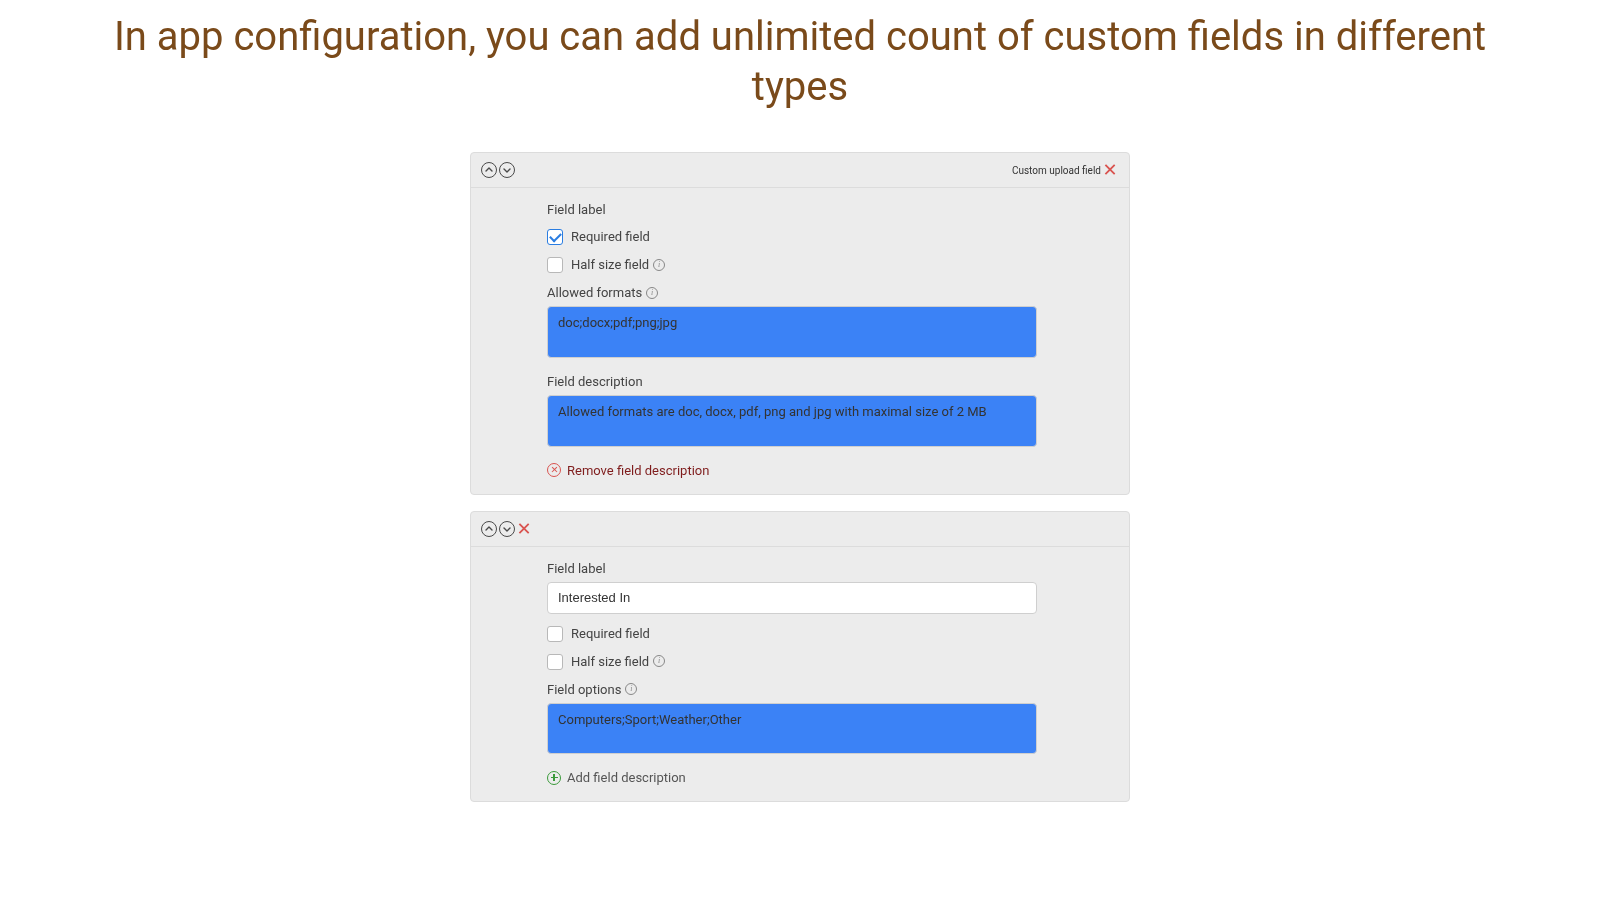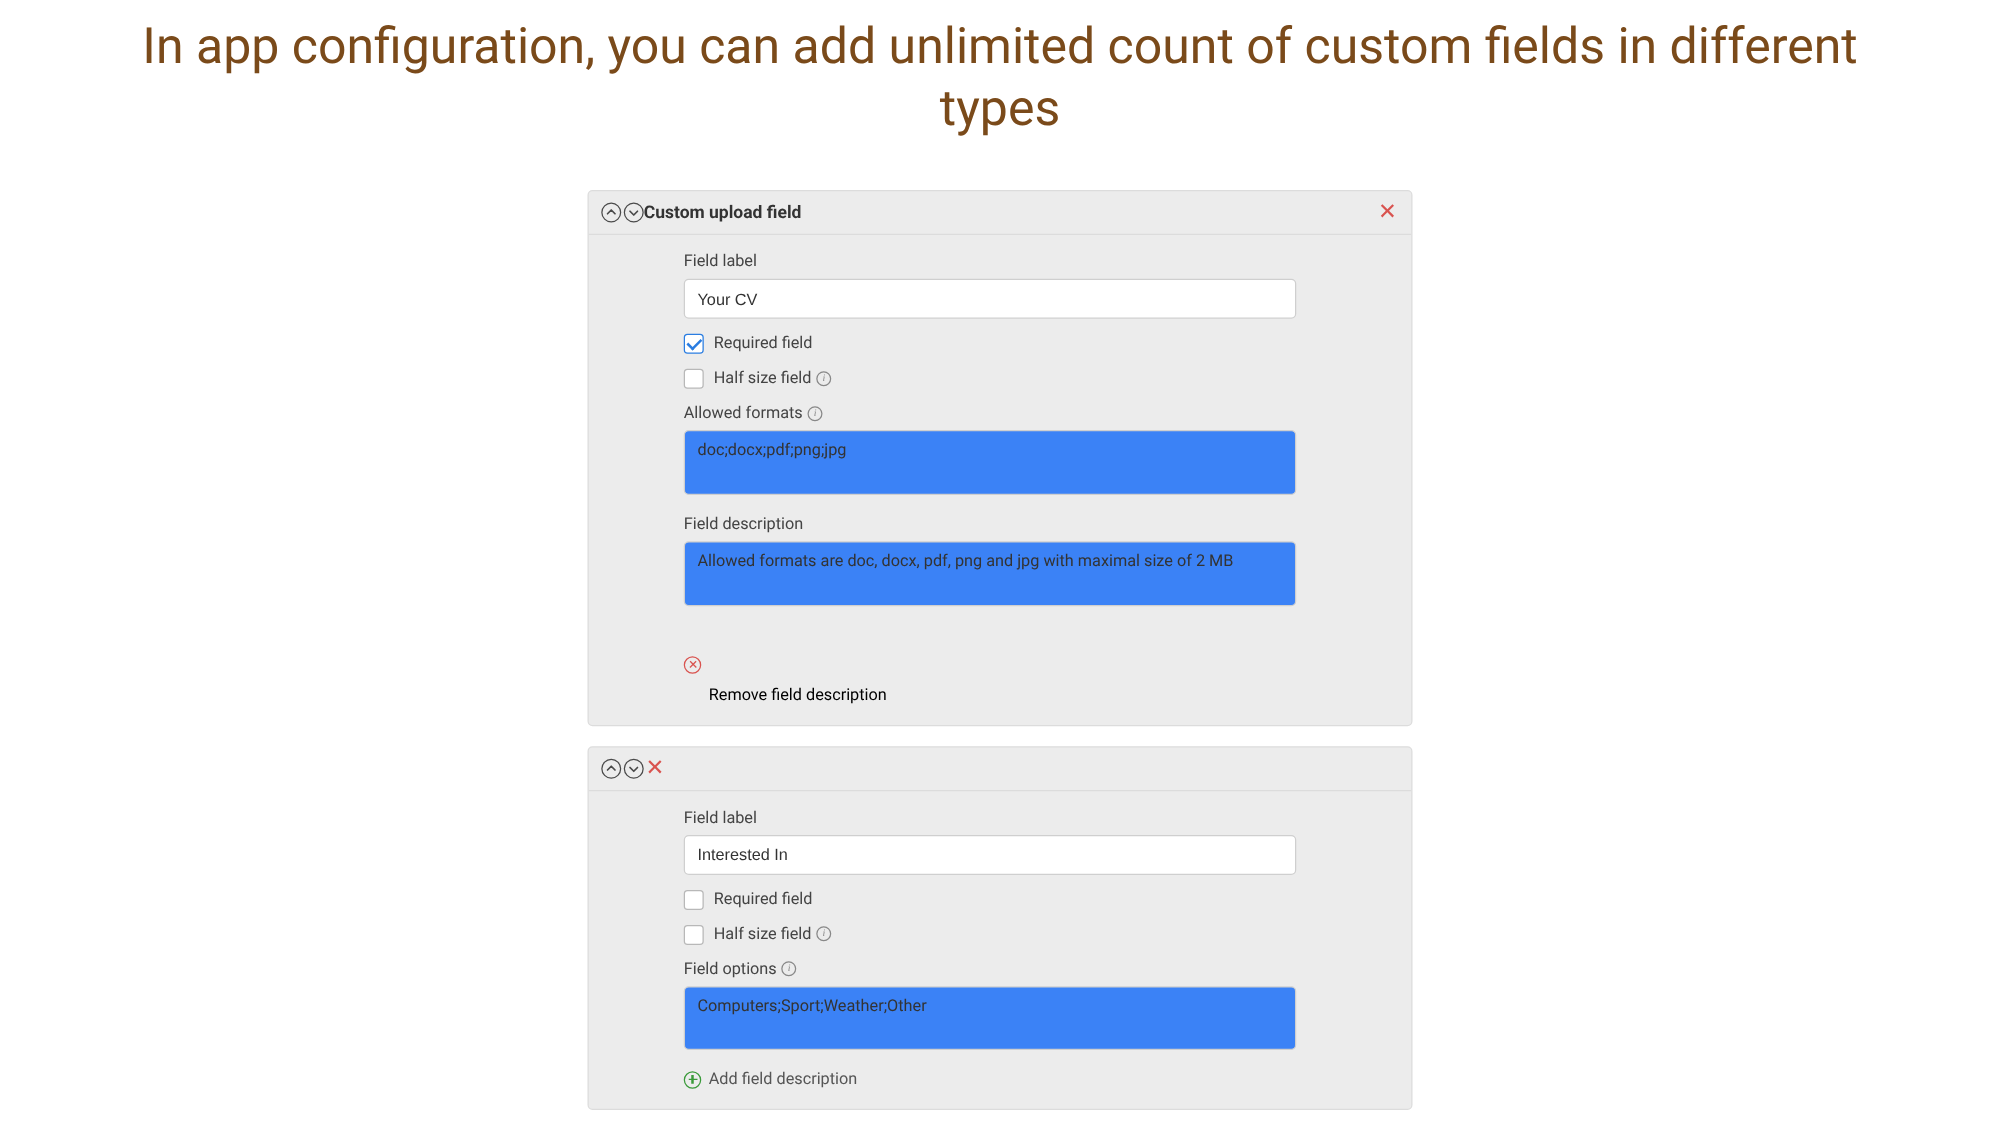--- a/index.html
+++ b/index.html
@@ -44,23 +44,23 @@
     border: 1.4px solid #4a4a4a;
     border-radius: 50%;
     display: flex;
     align-items: center;
     justify-content: center;
     cursor: pointer;
   }
   .sort-icon svg { display: block; }
   .panel-title {
     flex: 1;
-    text-align: left;
-    font-size: 14px;
-    font-weight: 700;
+    text-align: right;
+    font-size: 10px;
+    font-weight: 400;
     color: #333;
   }
   .close-btn {
     color: #d9534f;
     font-size: 18px;
     font-weight: 300;
     cursor: pointer;
     width: 18px;
     text-align: center;
     line-height: 1;
@@ -153,21 +153,21 @@
     font-family: Georgia, serif;
     line-height: 1;
   }
   .link-row {
     display: flex;
     align-items: center;
     gap: 6px;
     margin-top: 12px;
     cursor: pointer;
   }
-  .link-row.remove .link-label { color: #000000; font-size: 13px; margin-top: 48px; }
+  .link-row.remove .link-label { color: #7f1d1d; font-size: 13px; }
   .link-row.add .link-label { color: #555; font-size: 13px; }
   .circle-x-icon {
     width: 14px;
     height: 14px;
     border: 1.2px solid #d9534f;
     border-radius: 50%;
     position: relative;
   }
   .circle-x-icon::before, .circle-x-icon::after {
     content: "";
@@ -216,21 +216,20 @@
             </svg>
         </span>
       </div>
       <div class="panel-title">Custom upload field</div>
       <div class="close-btn">✕</div>
     </div>
     <div class="panel-body">
 
       <div class="form-row">
         <div class="form-label">Field label</div>
-        <input class="text-input" type="text" value="Your CV" style="">
       </div>
 
       <div class="checkbox-row">
         <span class="checkbox checked"></span>
         <span class="checkbox-label">Required field</span>
       </div>
 
       <div class="checkbox-row">
         <span class="checkbox"></span>
         <span class="checkbox-label">

